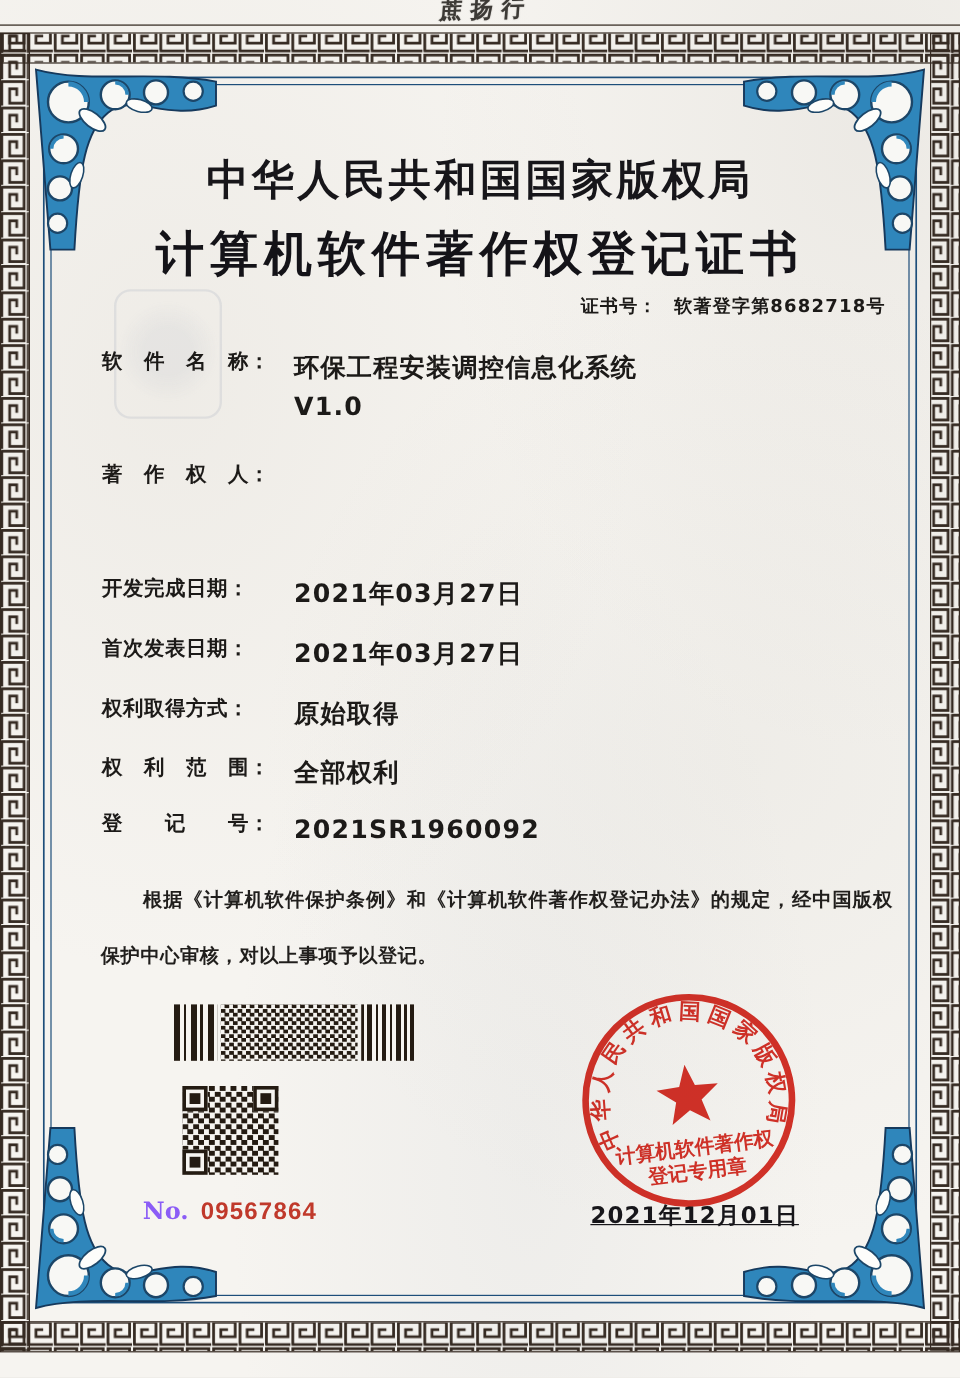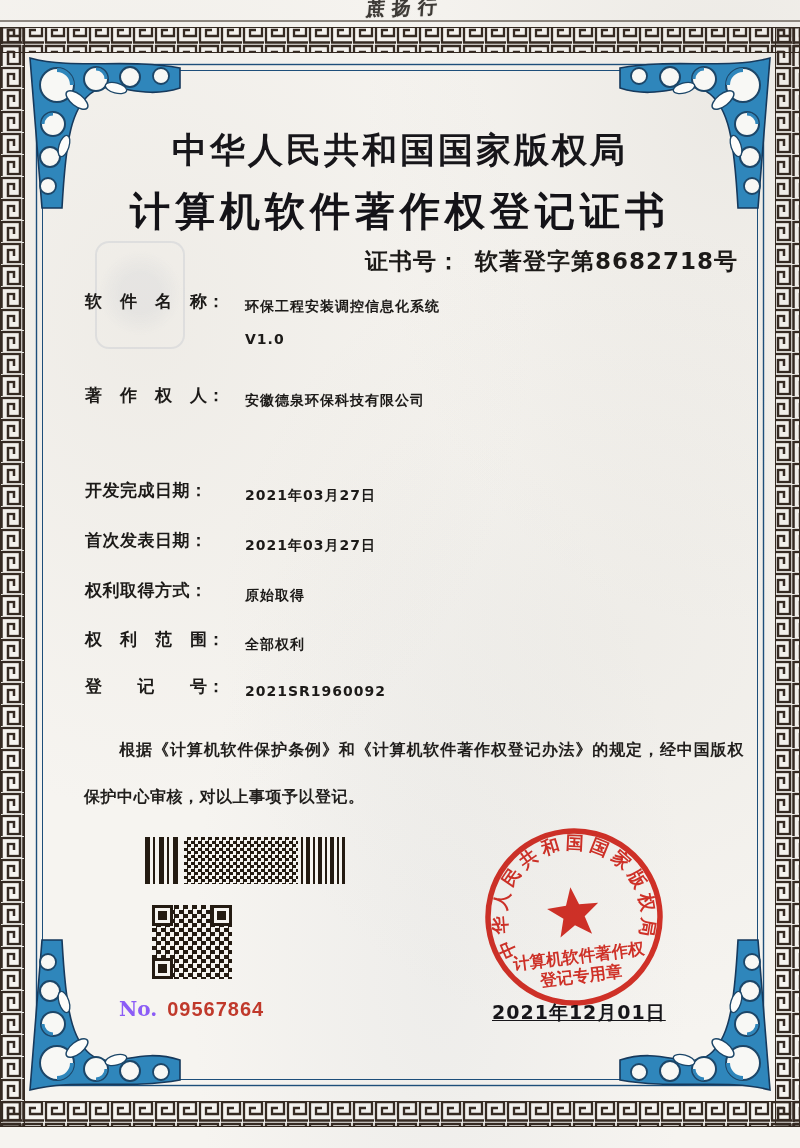--- a/index.html
+++ b/index.html
@@ -32,31 +32,31 @@
     text-align:center; font-family:"DejaVu Serif", serif;
     font-size:35px; font-weight:bold; letter-spacing:3px; color:#17161a;
   }
   .cert-title {
     position:absolute; top:184px; left:0; width:100%;
     text-align:center; font-family:"DejaVu Serif", serif;
     font-size:40px; font-weight:bold; letter-spacing:5px; color:#141318;
   }
   .cert-no {
     position:absolute; top:246px; right:62px;
-    font-size:23px; font-weight:bold; letter-spacing:1px;
+    font-size:15px; font-weight:bold; letter-spacing:1px;
   }
   .cert-no .lbl { margin-right:14px; }
 
   .field-row { position:absolute; left:85px; display:flex; align-items:flex-start; }
   .field-label {
     width:160px; flex:0 0 160px;
     font-size:17px; font-weight:bold; letter-spacing:0.5px; white-space:nowrap;
   }
   .field-value {
-    margin-left:0px; font-size:14px; font-weight:bold; letter-spacing:1px; line-height:33px;
+    margin-left:0px; font-size:21px; font-weight:bold; letter-spacing:1px; line-height:33px;
   }
   .field-value .line2 { display:block; }
 
   .statement {
     position:absolute; left:84px; top:726px; width:660px;
     font-size:16px; font-weight:600; line-height:47px;
     text-indent:2.2em; text-align:justify; letter-spacing:0.5px; color:#201e1c;
   }
 
   .barcode {
@@ -166,21 +166,20 @@
       <span class="lbl">证书号：</span><span>软著登字第8682718号</span>
     </div>
 
     <div class="field-row" style="top:290px">
       <span class="field-label">软　件　名　称：</span>
       <span class="field-value"><span>环保工程安装调控信息化系统</span><span class="line2">V1.0</span></span>
     </div>
 
     <div class="field-row" style="top:384px">
       <span class="field-label">著　作　权　人：</span>
-      <span class="field-value">安徽德泉环保科技有限公司</span>
     </div>
 
     <div class="field-row" style="top:479px">
       <span class="field-label">开发完成日期：</span>
       <span class="field-value">2021年03月27日</span>
     </div>
 
     <div class="field-row" style="top:529px">
       <span class="field-label">首次发表日期：</span>
       <span class="field-value">2021年03月27日</span>

